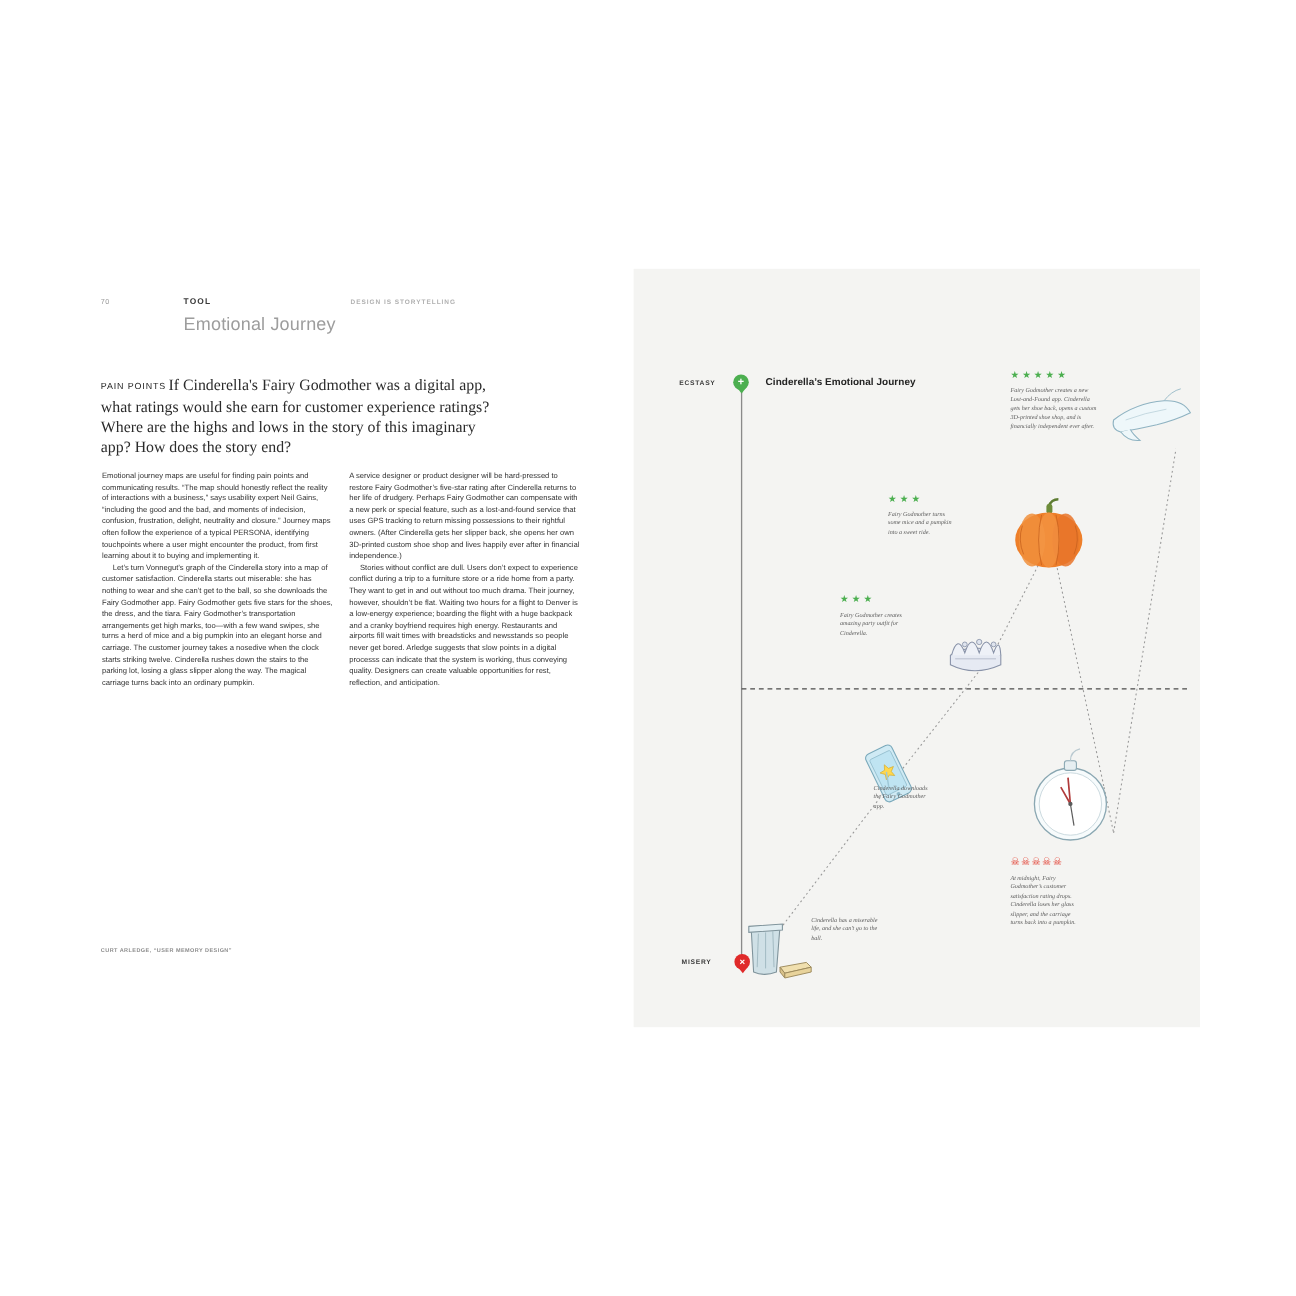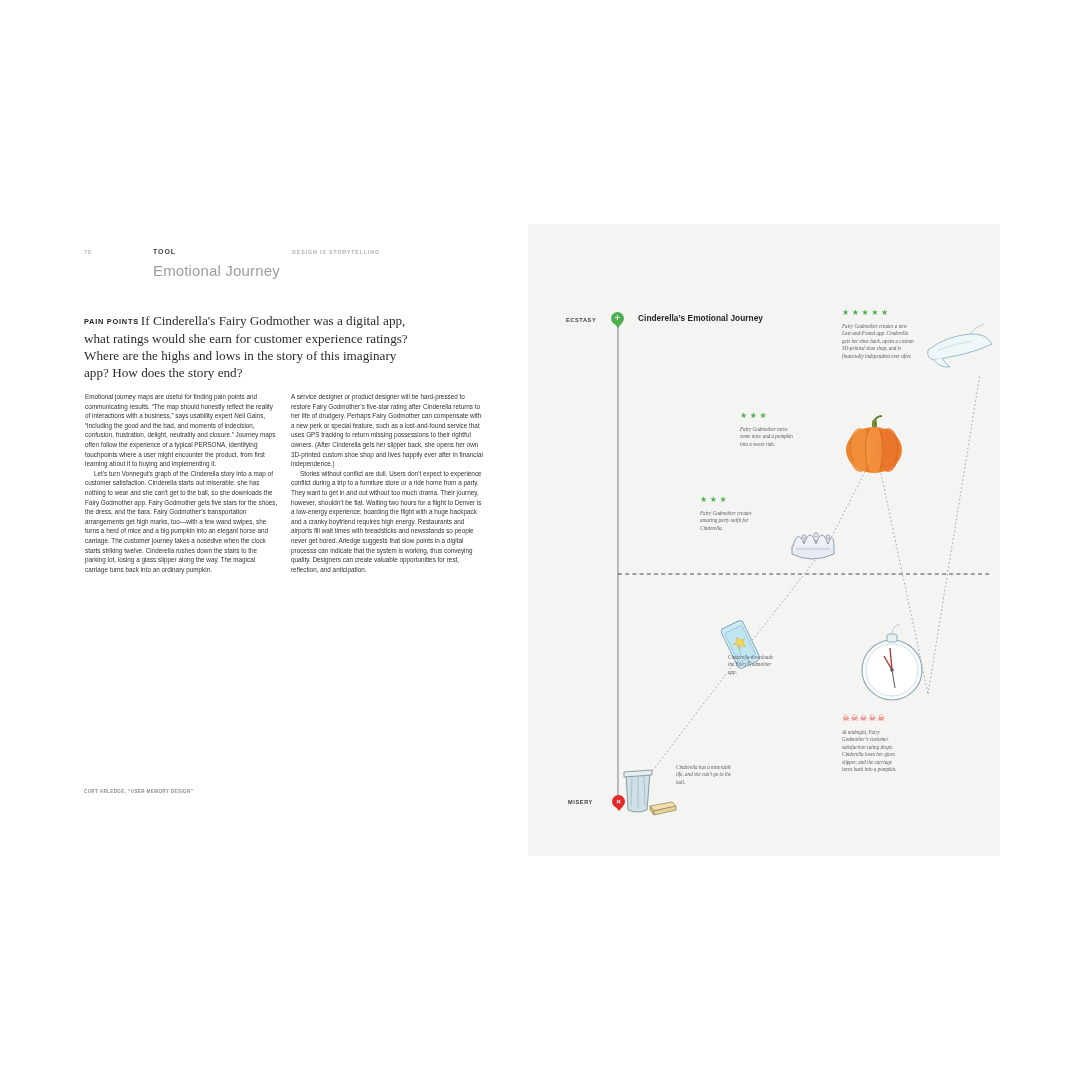--- a/index.html
+++ b/index.html
@@ -38,21 +38,21 @@
     font-family:"Liberation Sans", sans-serif;font-weight:300;text-align:right;
   }
 
   .deck{
     position:absolute;left:84px;top:312px;width:340px;
     font-family:"Liberation Serif", serif;
     font-size:13.2px;line-height:17.2px;color:#2b2b2b;
   }
   .deck .pp{
     font-family:"Liberation Sans", sans-serif;
-    font-size:7.4px;font-weight:bold;letter-spacing:.1em;
+    font-size:7.4px;font-weight:normal;letter-spacing:.1em;
     color:#1b1b1b;vertical-align:1.5px;padding-right:2px;
   }
 
   .cols{
     position:absolute;left:85px;top:392px;width:400px;
     display:flex;gap:13px;
   }
   .col{
     width:193px;
     font-family:"Liberation Sans", sans-serif;

